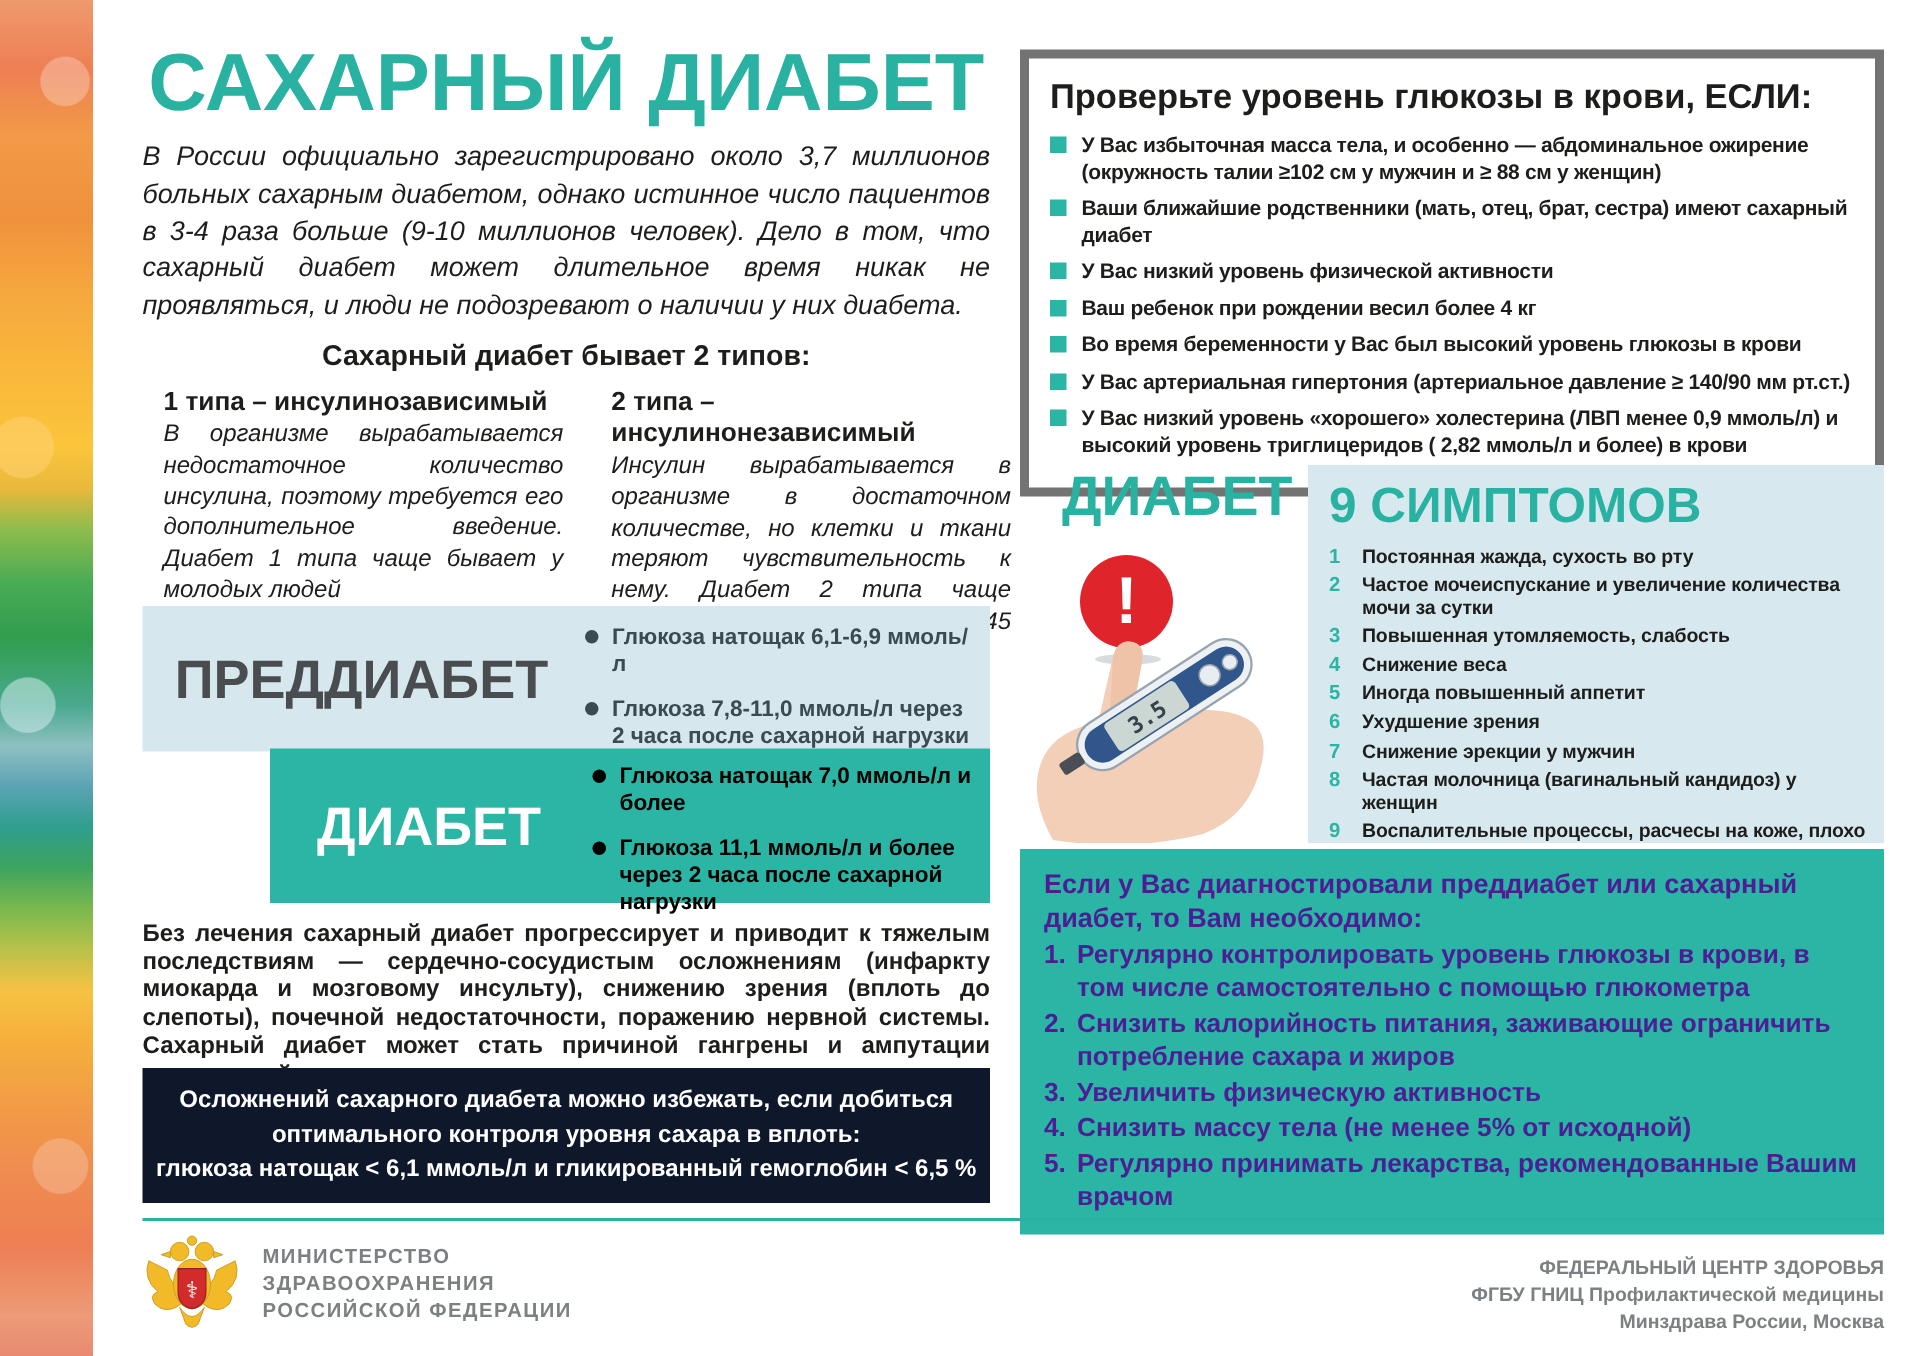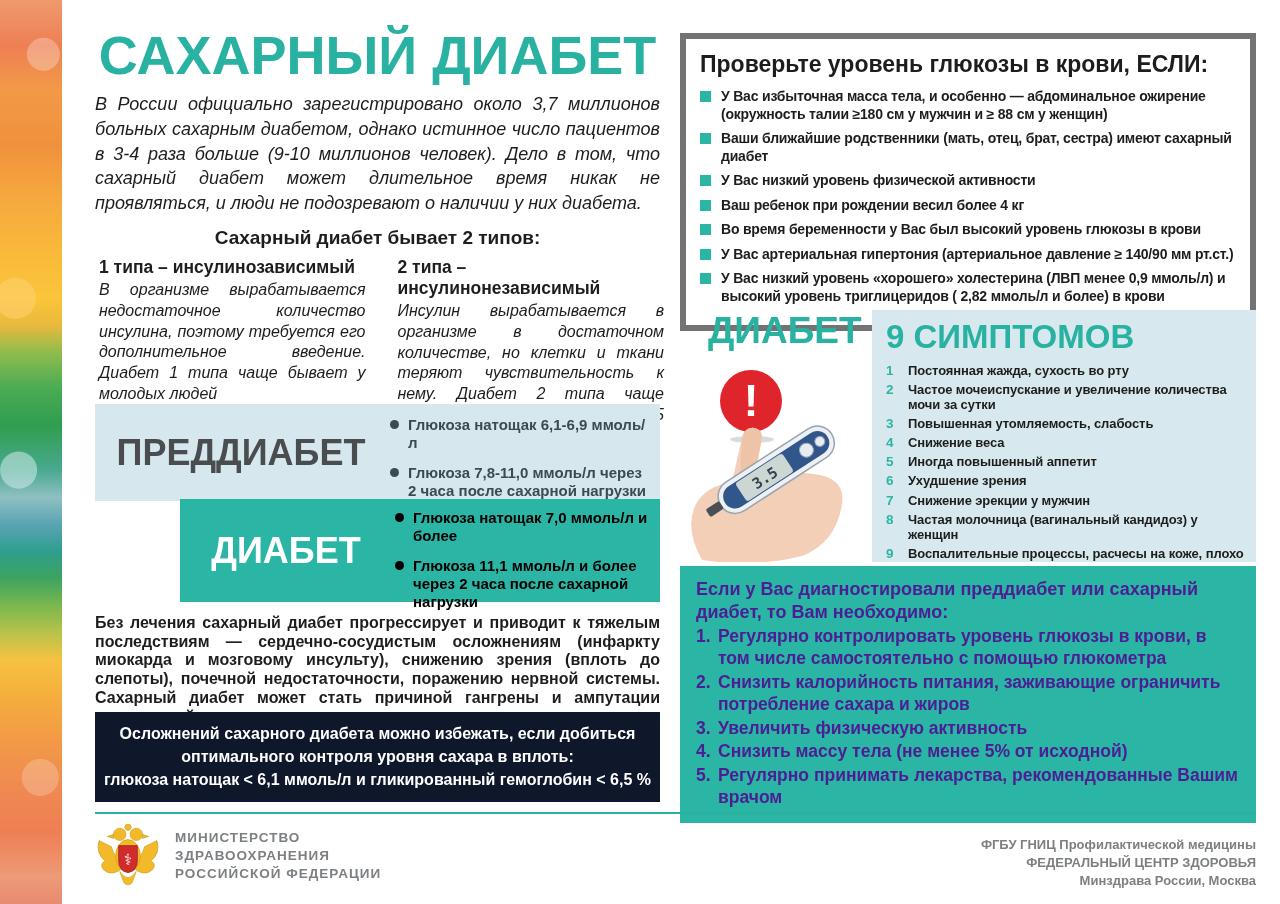--- a/index.html
+++ b/index.html
@@ -22,21 +22,21 @@
   .col-left{position:absolute;left:95px;top:0;width:565px;height:904px;}
   .col-right{position:absolute;left:680px;top:0;width:576px;height:904px;}
 
   
   .main-title{position:absolute;top:24px;left:0;width:100%;text-align:center;
     font-size:54px;font-weight:bold;color:#29b2a1;letter-spacing:0;}
   .intro{position:absolute;top:92px;left:0;width:565px;font-size:18px;font-style:italic;
     line-height:1.38;text-align:justify;}
   .types-heading{position:absolute;top:227px;left:0;width:100%;text-align:center;
     font-size:19px;font-weight:bold;}
-  .types-cols{position:absolute;top:257px;left:4px;width:565px;display:flex;gap:32px;}
+  .types-cols{position:absolute;top:257px;left:14px;width:565px;display:flex;gap:32px;}
   .type-col{width:50%;}
   .type-title{font-size:17.5px;font-weight:bold;margin:0 0 2px 0;}
   .type-body{font-size:16px;font-style:italic;line-height:1.3;margin:0;text-align:justify;}
 
   .box-pre{position:absolute;top:404px;left:0;width:565px;height:97px;background:#d6e8ee;}
   .box-pre .box-label{position:absolute;left:0;top:0;width:292px;height:100%;display:flex;
     align-items:center;justify-content:center;font-size:36px;font-weight:bold;color:#4a4d4f;}
   .box-pre .box-list{position:absolute;left:295px;top:12px;width:262px;color:#3c4a52;}
   .box-dia{position:absolute;top:499px;left:85px;width:480px;height:103px;background:#2ab5a4;}
   .box-dia .box-label{position:absolute;left:0;top:0;width:212px;height:100%;display:flex;
@@ -145,21 +145,21 @@
       <div>оптимального контроля уровня сахара в вплоть:</div>
       <div>глюкоза натощак &lt; 6,1 ммоль/л и гликированный гемоглобин &lt; 6,5 %</div>
     </div>
   </div>
 
   <div class="col-right">
     <div class="check-box">
       <p class="check-heading">Проверьте уровень глюкозы в крови, ЕСЛИ:</p>
       <div class="chk-item">
         <span class="chk-sq"></span>
-        <span class="chk-text">У Вас избыточная масса тела, и особенно — абдоминальное ожирение (окружность талии ≥180 см у мужчин и ≥ 88 см у женщин)</span>
+        <span class="chk-text">У Вас избыточная масса тела, и особенно — абдоминальное ожирение (окружность талии ≥102 см у мужчин и ≥ 88 см у женщин)</span>
       </div>
       <div class="chk-item">
         <span class="chk-sq"></span>
         <span class="chk-text">Ваши ближайшие родственники (мать, отец, брат, сестра) имеют сахарный диабет</span>
       </div>
       <div class="chk-item">
         <span class="chk-sq"></span>
         <span class="chk-text">У Вас низкий уровень физической активности</span>
       </div>
       <div class="chk-item">
@@ -283,18 +283,18 @@
         <path d="M23,23 h18 v15 q0,9 -9,11 q-9,-2 -9,-11 z" fill="#d22b2b" stroke="#9c1f1f" stroke-width="0.8"></path>
         <text x="32" y="42" text-anchor="middle" font-size="15" fill="#ffffff">⚕</text>
       </svg>
       <div class="ministry-text">
         <div>МИНИСТЕРСТВО</div>
         <div>ЗДРАВООХРАНЕНИЯ</div>
         <div>РОССИЙСКОЙ ФЕДЕРАЦИИ</div>
       </div>
     </div>
     <div class="footer-right">
+      <div>ФЕДЕРАЛЬНЫЙ ЦЕНТР ЗДОРОВЬЯ</div>
       <div>ФГБУ ГНИЦ Профилактической медицины</div>
-      <div>ФЕДЕРАЛЬНЫЙ ЦЕНТР ЗДОРОВЬЯ</div>
       <div>Минздрава России, Москва</div>
     </div>
   </div>
 </div>
 
 </body></html>

